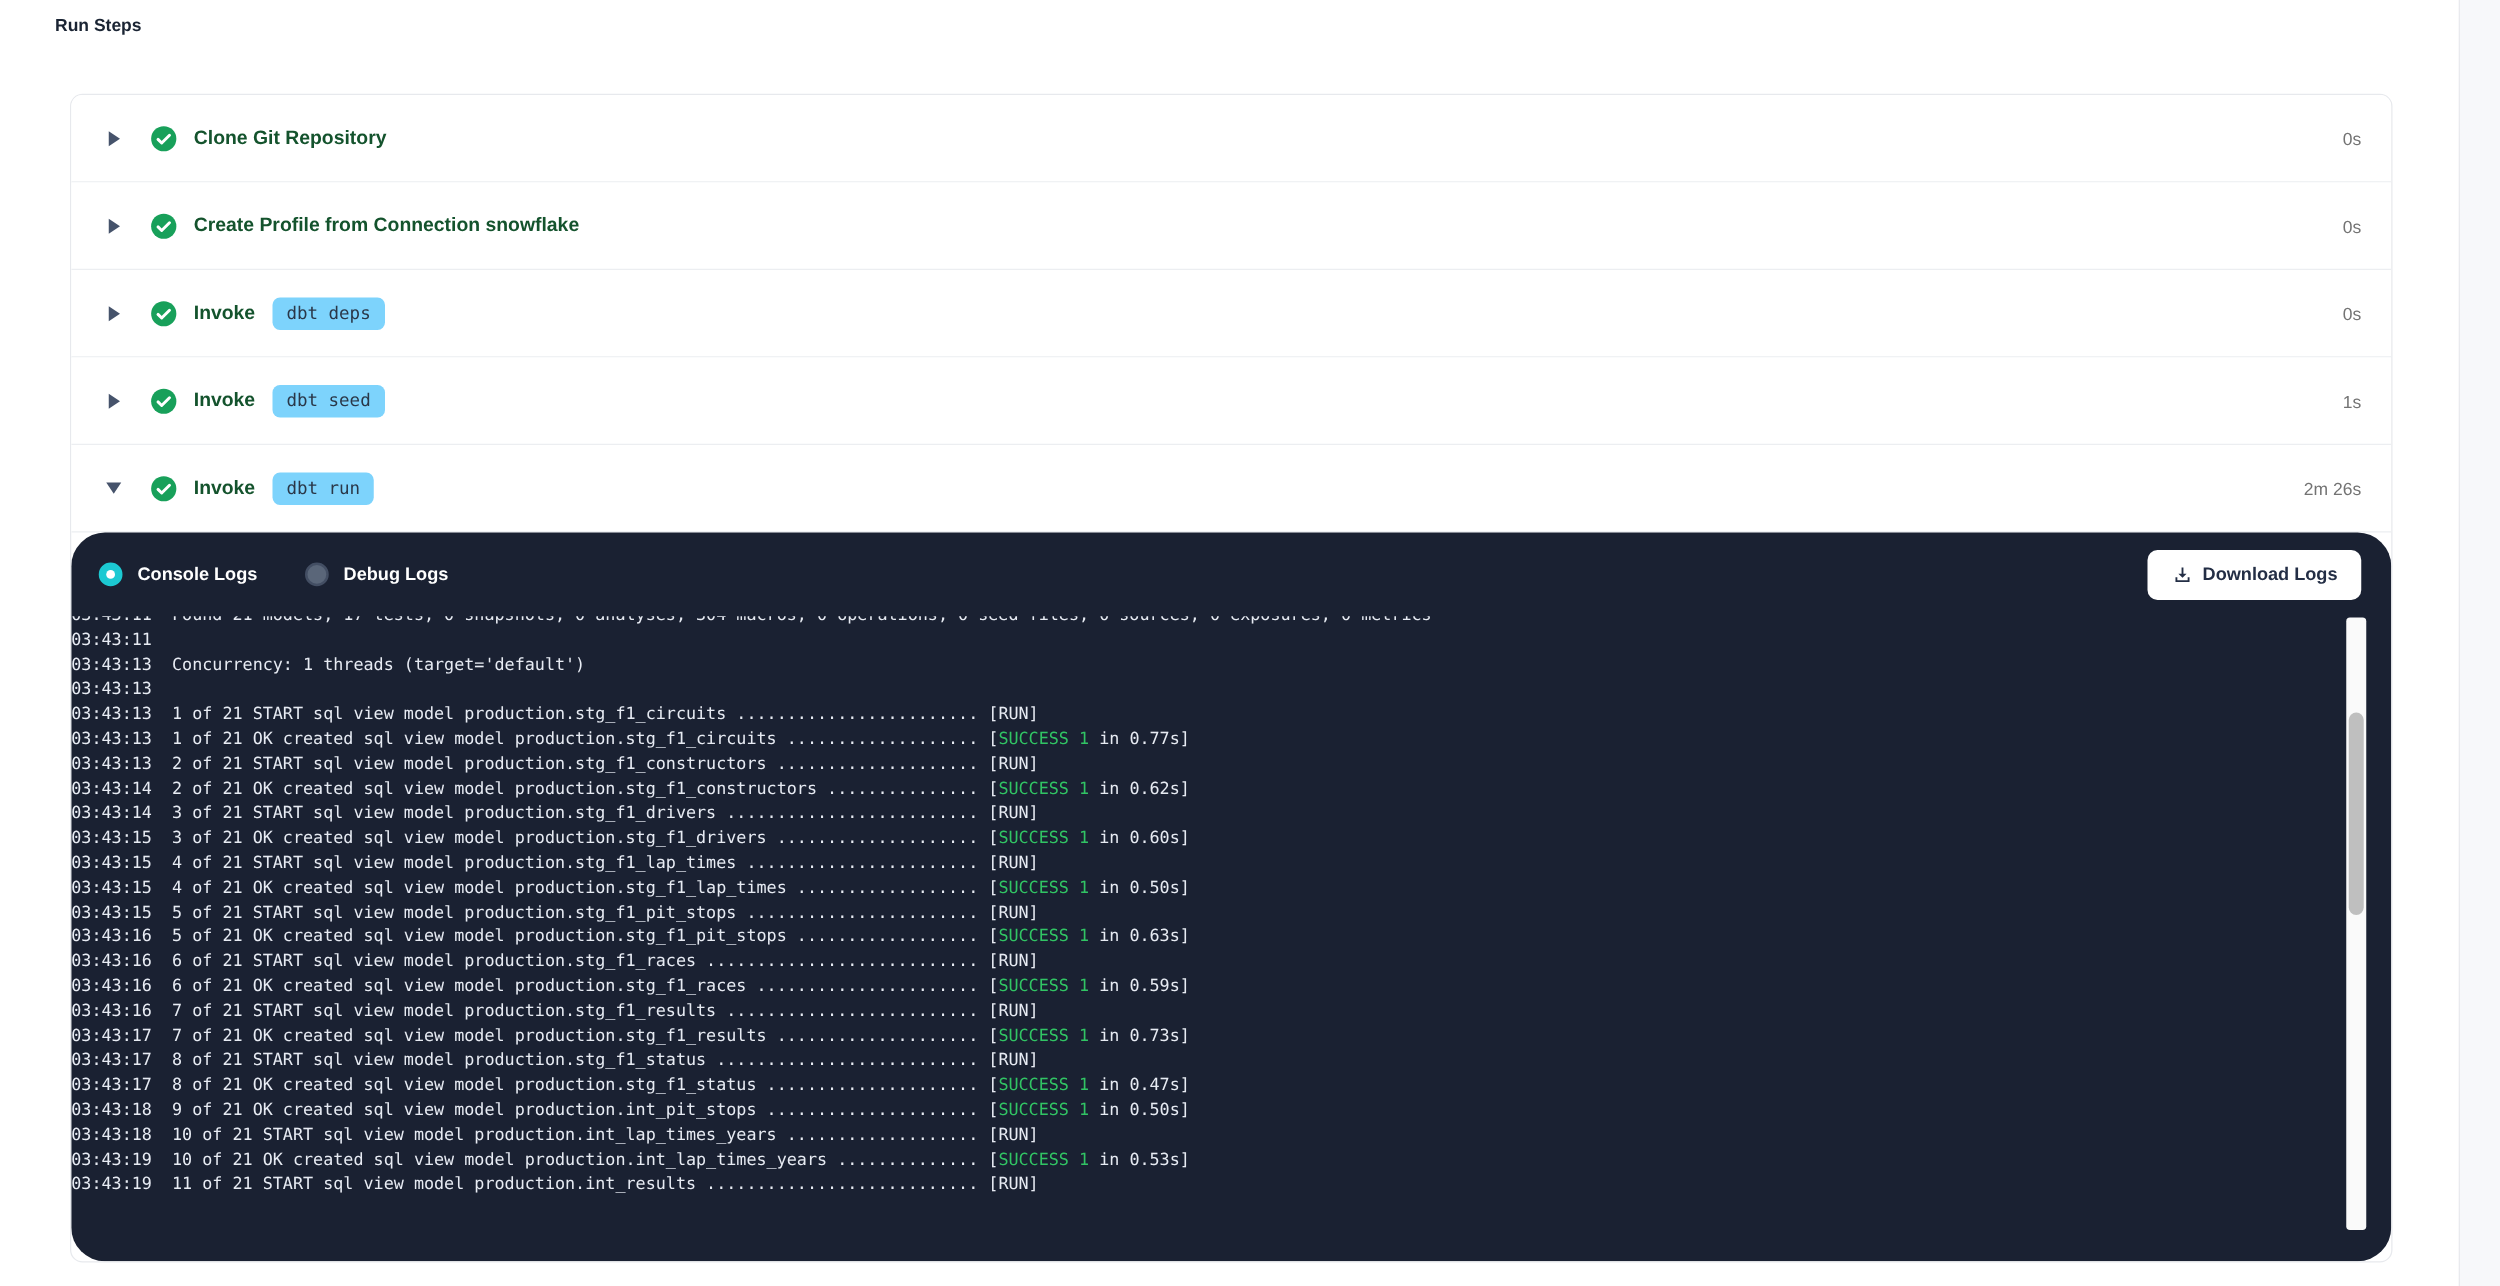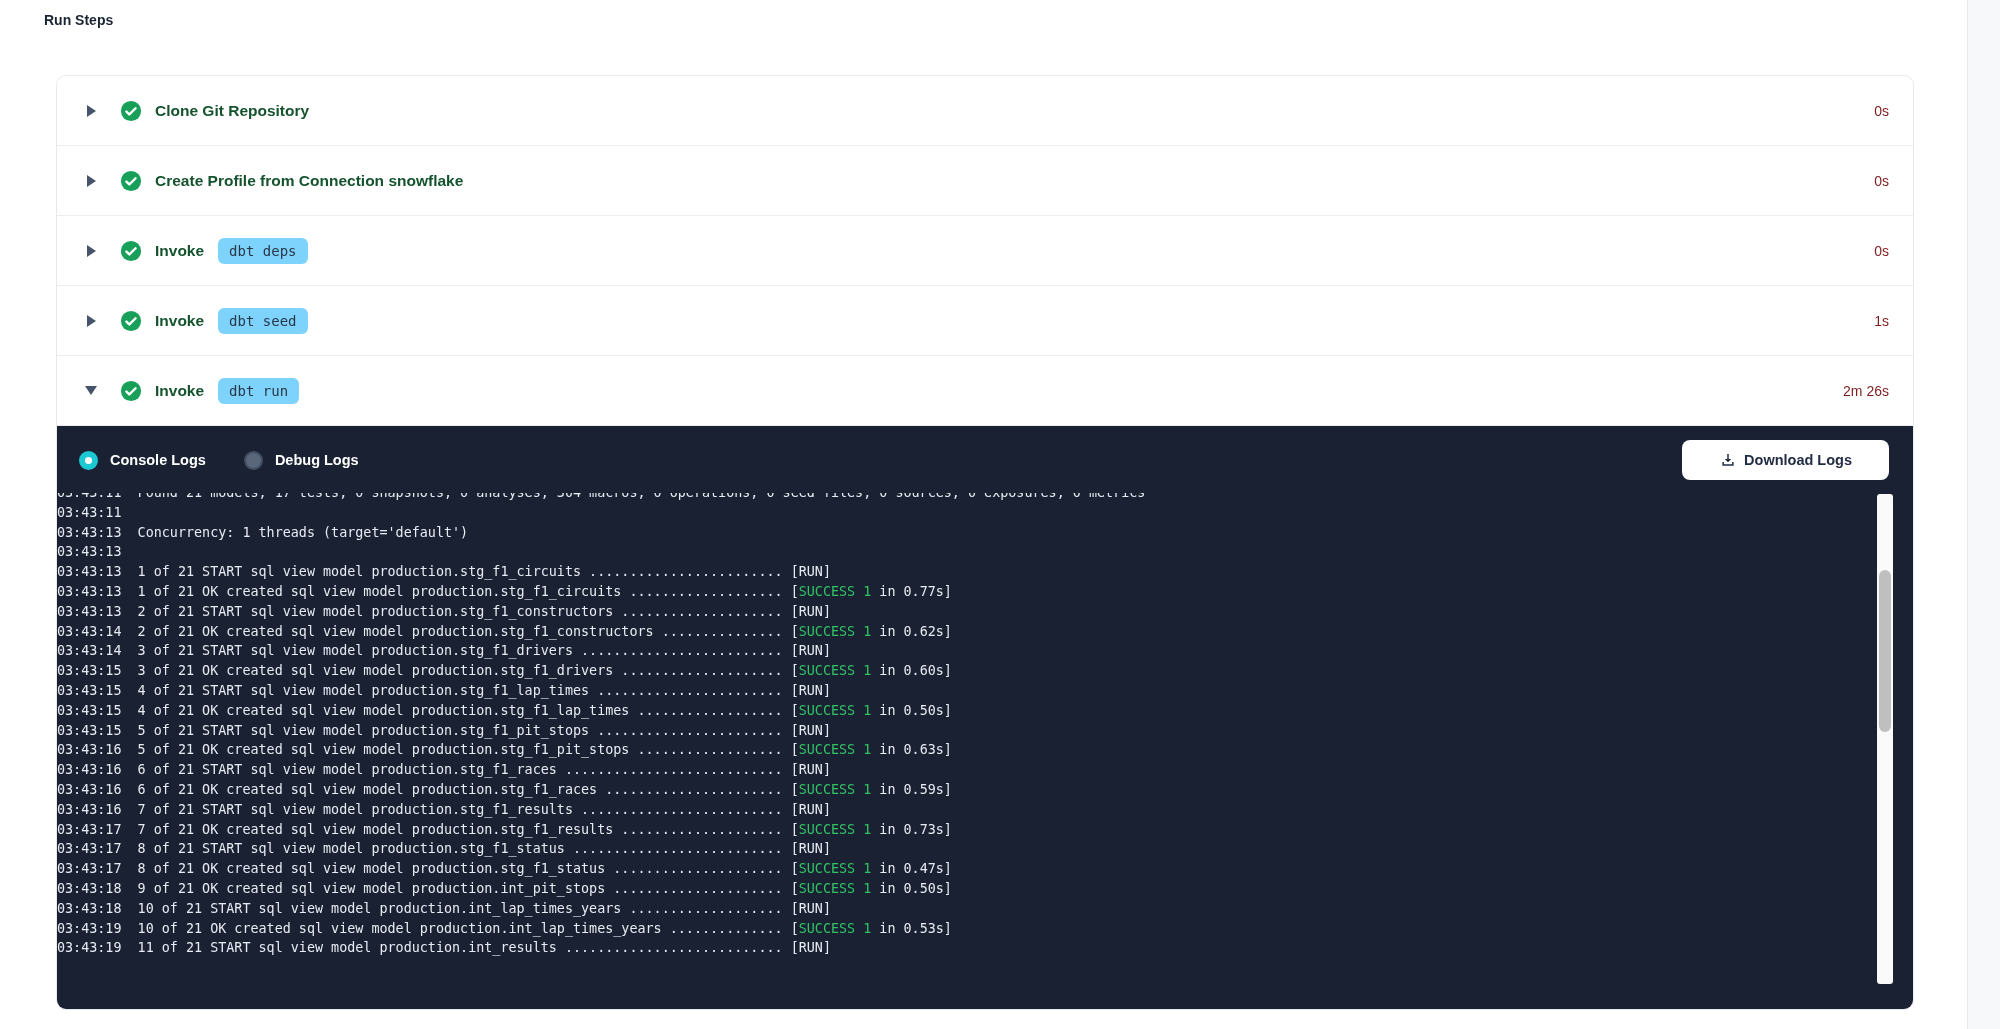--- a/index.html
+++ b/index.html
@@ -56,26 +56,27 @@
   .step-label { font-size: 15.5px; font-weight: 700; color: #14532d; }
   .chip {
     margin-left: 14px;
     background: #7dd3fc;
     border-radius: 6px;
     padding: 5px 11px;
     font-family: "DejaVu Sans Mono", monospace;
     font-size: 14px;
     color: #2a3748;
   }
-  .duration { margin-left: auto; font-size: 14px; color: #7f1d1d; }
+  .duration { margin-left: auto; font-size: 14px; color: #737373; }
   
   .console {
     position: relative;
     height: 583px;
     background: #1a2132;
+    border-radius: 27px;
   }
   .console-bar {
     height: 67px;
     display: flex; align-items: center;
     padding: 0 24px 0 22px;
   }
   .radio-item { display: inline-flex; align-items: center; margin-right: 38px; cursor: pointer; }
   .radio {
     width: 19px; height: 19px; border-radius: 50%;
     display: inline-flex; align-items: center; justify-content: center;
@@ -84,21 +85,21 @@
   }
   .radio .dot { width: 7px; height: 7px; border-radius: 50%; background: transparent; }
   .radio-item.selected .radio { background: #1cc9d2; border-color: #1cc9d2; }
   .radio-item.selected .radio .dot { background: #ffffff; }
   .radio-label { color: #ffffff; font-size: 14.5px; font-weight: 700; }
   .download-btn {
     margin-left: auto;
     display: inline-flex; align-items: center; gap: 7px;
     background: #ffffff; color: #232e45;
     border: none; border-radius: 8px;
-    height: 40px; padding: 0 37px;
+    height: 40px; padding: 0 19px;
     font-family: "Liberation Sans", sans-serif;
     font-size: 14.5px; font-weight: 700;
     cursor: pointer;
   }
   .download-btn svg { width: 18px; height: 18px; }
   .log-viewport {
     position: absolute; left: 0; right: 44px; top: 67px; bottom: 21px;
     overflow: hidden;
   }
   .log-inner { margin-top: -10px; }

